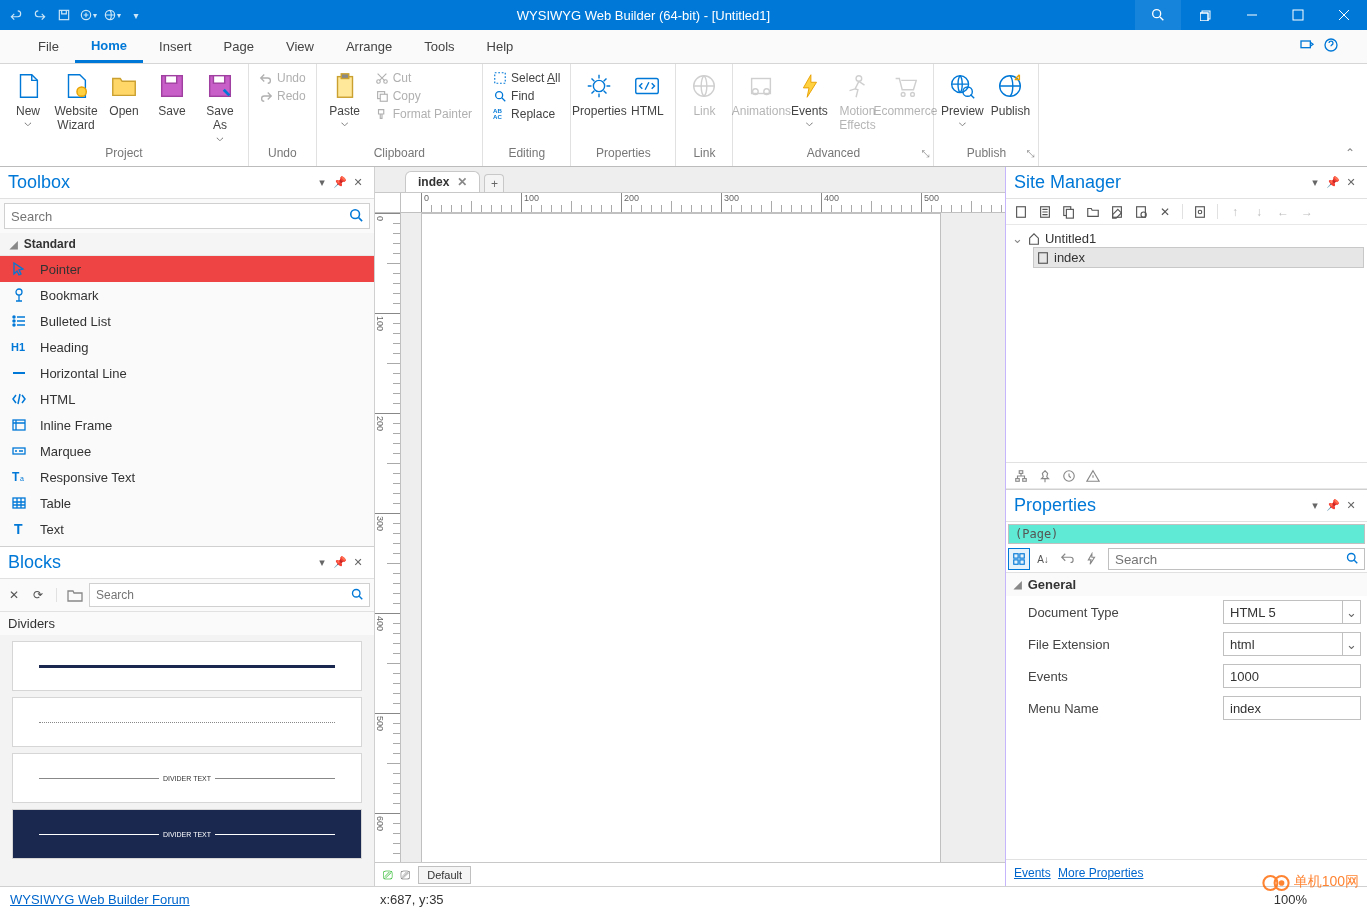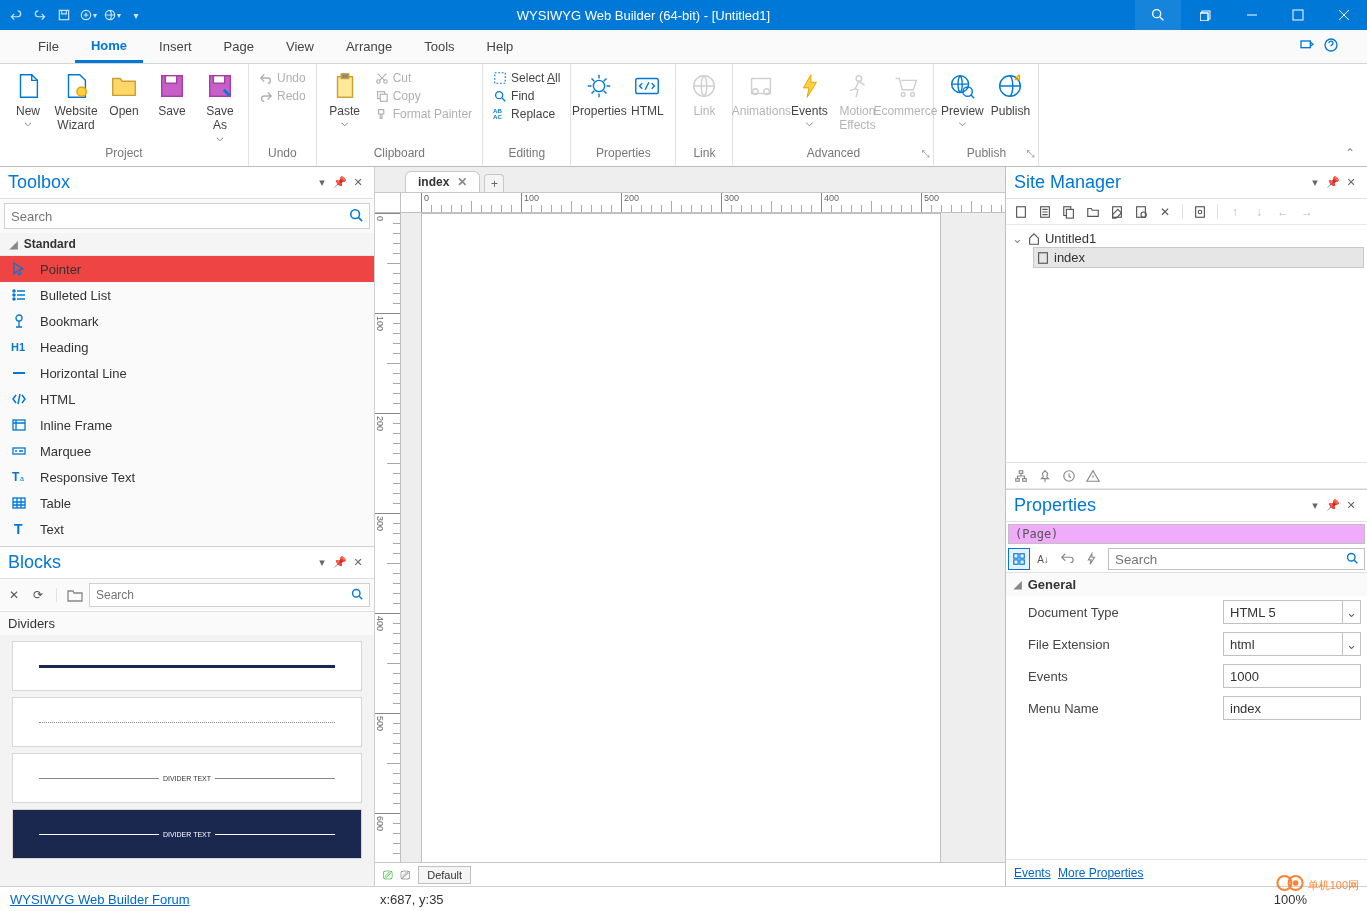--- a/index.html
+++ b/index.html
@@ -67,42 +67,42 @@
 .btm-btn { height:18px; padding:0 8px; border:1px solid #c0c0c0; background:#f5f5f5; font-size:11px; display:flex; align-items:center; }
 .rightcol { width:362px; display:flex; flex-direction:column; border-left:1px solid #c4b5fd; background:#fff; }
 .sm-toolbar, .sm-toolbar2 { height:26px; display:flex; align-items:center; padding:0 4px; gap:2px; border-bottom:1px solid #e8e8e8; }
 .sm-btn { width:22px; height:20px; display:flex; align-items:center; justify-content:center; color:#555; }
 .sm-btn svg { width:14px; height:14px; }
 .sm-tree { flex:0 0 238px; overflow:auto; padding:4px; font-size:13px; border-bottom:1px solid #e1e1e1;}
 .tree-node { display:flex; align-items:center; gap:4px; padding:2px; }
 .tree-node.child { margin-left:24px; }
 .tree-node.sel { background:#e6e6e6; outline:1px solid #c8c8c8; }
 .props-panel { flex:1; display:flex; flex-direction:column; border-top:1px solid #d0d0d0; min-height:0; }
-.props-obj { border:1px solid #c0c0c0; margin:2px; padding:2px 6px; font-family:Consolas,monospace; font-size:12px; background:#f0abfc; color:#555; }
+.props-obj { border:1px solid #c0c0c0; margin:2px; padding:2px 6px; font-family:Consolas,monospace; font-size:12px; background:#5eead4; color:#555; }
 .props-tb { display:flex; align-items:center; gap:2px; padding:2px; border-bottom:1px solid #e1e1e1; }
 .props-tb .pt-btn { width:22px; height:22px; border:1px solid transparent; display:flex; align-items:center; justify-content:center; }
 .props-tb .pt-btn.active { border:1px solid #0078d7; background:#e5f1fb; }
 .props-search { flex:1; border:1px solid #c0c0c0; height:22px; display:flex; align-items:center; padding:0 6px; margin-left:4px; }
 .props-search input { flex:1; border:none; outline:none; }
 .props-body { flex:1; overflow:auto; font-size:13px; }
 .props-cat { display:flex; align-items:center; gap:6px; padding:4px 8px; font-weight:600; background:#fafafa; }
 .prop-row { display:flex; align-items:center; height:32px; padding-left:18px; }
 .prop-row .pn { flex:1; color:#444; padding-left:4px; }
 .prop-row .pv { width:138px; border:1px solid #c0c0c0; height:24px; display:flex; align-items:center; padding:0 6px; margin-right:6px; background:#fff; position:relative; }
 .prop-row .pv .dd { width:18px; text-align:center; color:#666; border-left:1px solid #c0c0c0; position:absolute; right:0; top:0; bottom:0; display:flex; align-items:center; justify-content:center; }
 .props-footer { padding:6px 8px; font-size:12px; border-top:1px solid #e1e1e1; }
 .props-footer a { color:#0066cc; text-decoration:underline; margin-right:4px; }
 .statusbar { height:25px; background:#fff; border-top:1px solid #d0d0d0; display:flex; align-items:center; padding:0 10px; font-size:13px; }
 .statusbar a { color:#0066cc; text-decoration:underline; }
 .statusbar .coords { margin-left:auto; position:absolute; left:380px; }
 .statusbar .zoom { position:absolute; right:60px; }
 .tick { position:absolute; border-left:1px solid #888; height:100%; top:0; font-size:9px; padding-left:2px;}
 .tickv { position:absolute; border-top:1px solid #888; width:100%; left:0; font-size:9px; writing-mode:vertical-lr; padding-top:2px;}
 .sep { width:1px; background:#e1e1e1; height:60%; margin:0 4px; align-self:center;}
-.watermark { position:absolute; right:8px; bottom:18px; opacity:.8; color:#f60; font-size:11px; display:flex; align-items:flex-end; gap:4px;}
+.watermark { position:absolute; right:8px; bottom:18px; opacity:.8; color:#f60; font-size:14px; display:flex; align-items:flex-start; gap:4px;}
 </style>
 </head>
 <body>
 
 <div class="titlebar">
   <div class="qat">
     <div class="qat-btn">
         <svg viewBox="0 0 24 24" fill="none" stroke="currentColor" stroke-width="2">
           <path d="M9 10L4 15l5 5M4 15h11a5 5 0 0 0 0-10"></path>
         </svg>
@@ -477,42 +477,42 @@
               <svg viewBox="0 0 16 16" fill="none" stroke="currentColor" stroke-width="1.3">
                 <path d="M3 2l9 6-4 1 2 4-2 1-2-4-3 3z"></path>
               </svg>
             </svg>
           </span>
           <span>Pointer</span>
         </div>
         <div class="tool-item">
           <span class="ti-icn">
             <svg width="16" height="16">
+              <svg viewBox="0 0 16 16" fill="none" stroke="currentColor" stroke-width="1.3">
+                <circle cx="8" cy="5" r="3"></circle>
+                <path d="M8 8v6M5 14h6"></path>
+              </svg>
+            </svg>
+          </span>
+          <span>Bookmark</span>
+        </div>
+        <div class="tool-item">
+          <span class="ti-icn">
+            <svg width="16" height="16">
               <svg viewBox="0 0 16 16" fill="none" stroke="currentColor" stroke-width="1.5">
                 <circle cx="3" cy="4" r="1" fill="currentColor"></circle>
                 <path d="M6 4h8"></path>
                 <circle cx="3" cy="8" r="1" fill="currentColor"></circle>
                 <path d="M6 8h8"></path>
                 <circle cx="3" cy="12" r="1" fill="currentColor"></circle>
                 <path d="M6 12h8"></path>
               </svg>
             </svg>
           </span>
           <span>Bulleted List</span>
-        </div>
-        <div class="tool-item">
-          <span class="ti-icn">
-            <svg width="16" height="16">
-              <svg viewBox="0 0 16 16" fill="none" stroke="currentColor" stroke-width="1.3">
-                <circle cx="8" cy="5" r="3"></circle>
-                <path d="M8 8v6M5 14h6"></path>
-              </svg>
-            </svg>
-          </span>
-          <span>Bookmark</span>
         </div>
         <div class="tool-item">
           <span class="ti-icn">
             <svg width="16" height="16">
               <text x="0" y="12" font-size="11" font-weight="bold" fill="currentColor">H1</text>
             </svg>
           </span>
           <span>Heading</span>
         </div>
         <div class="tool-item">

